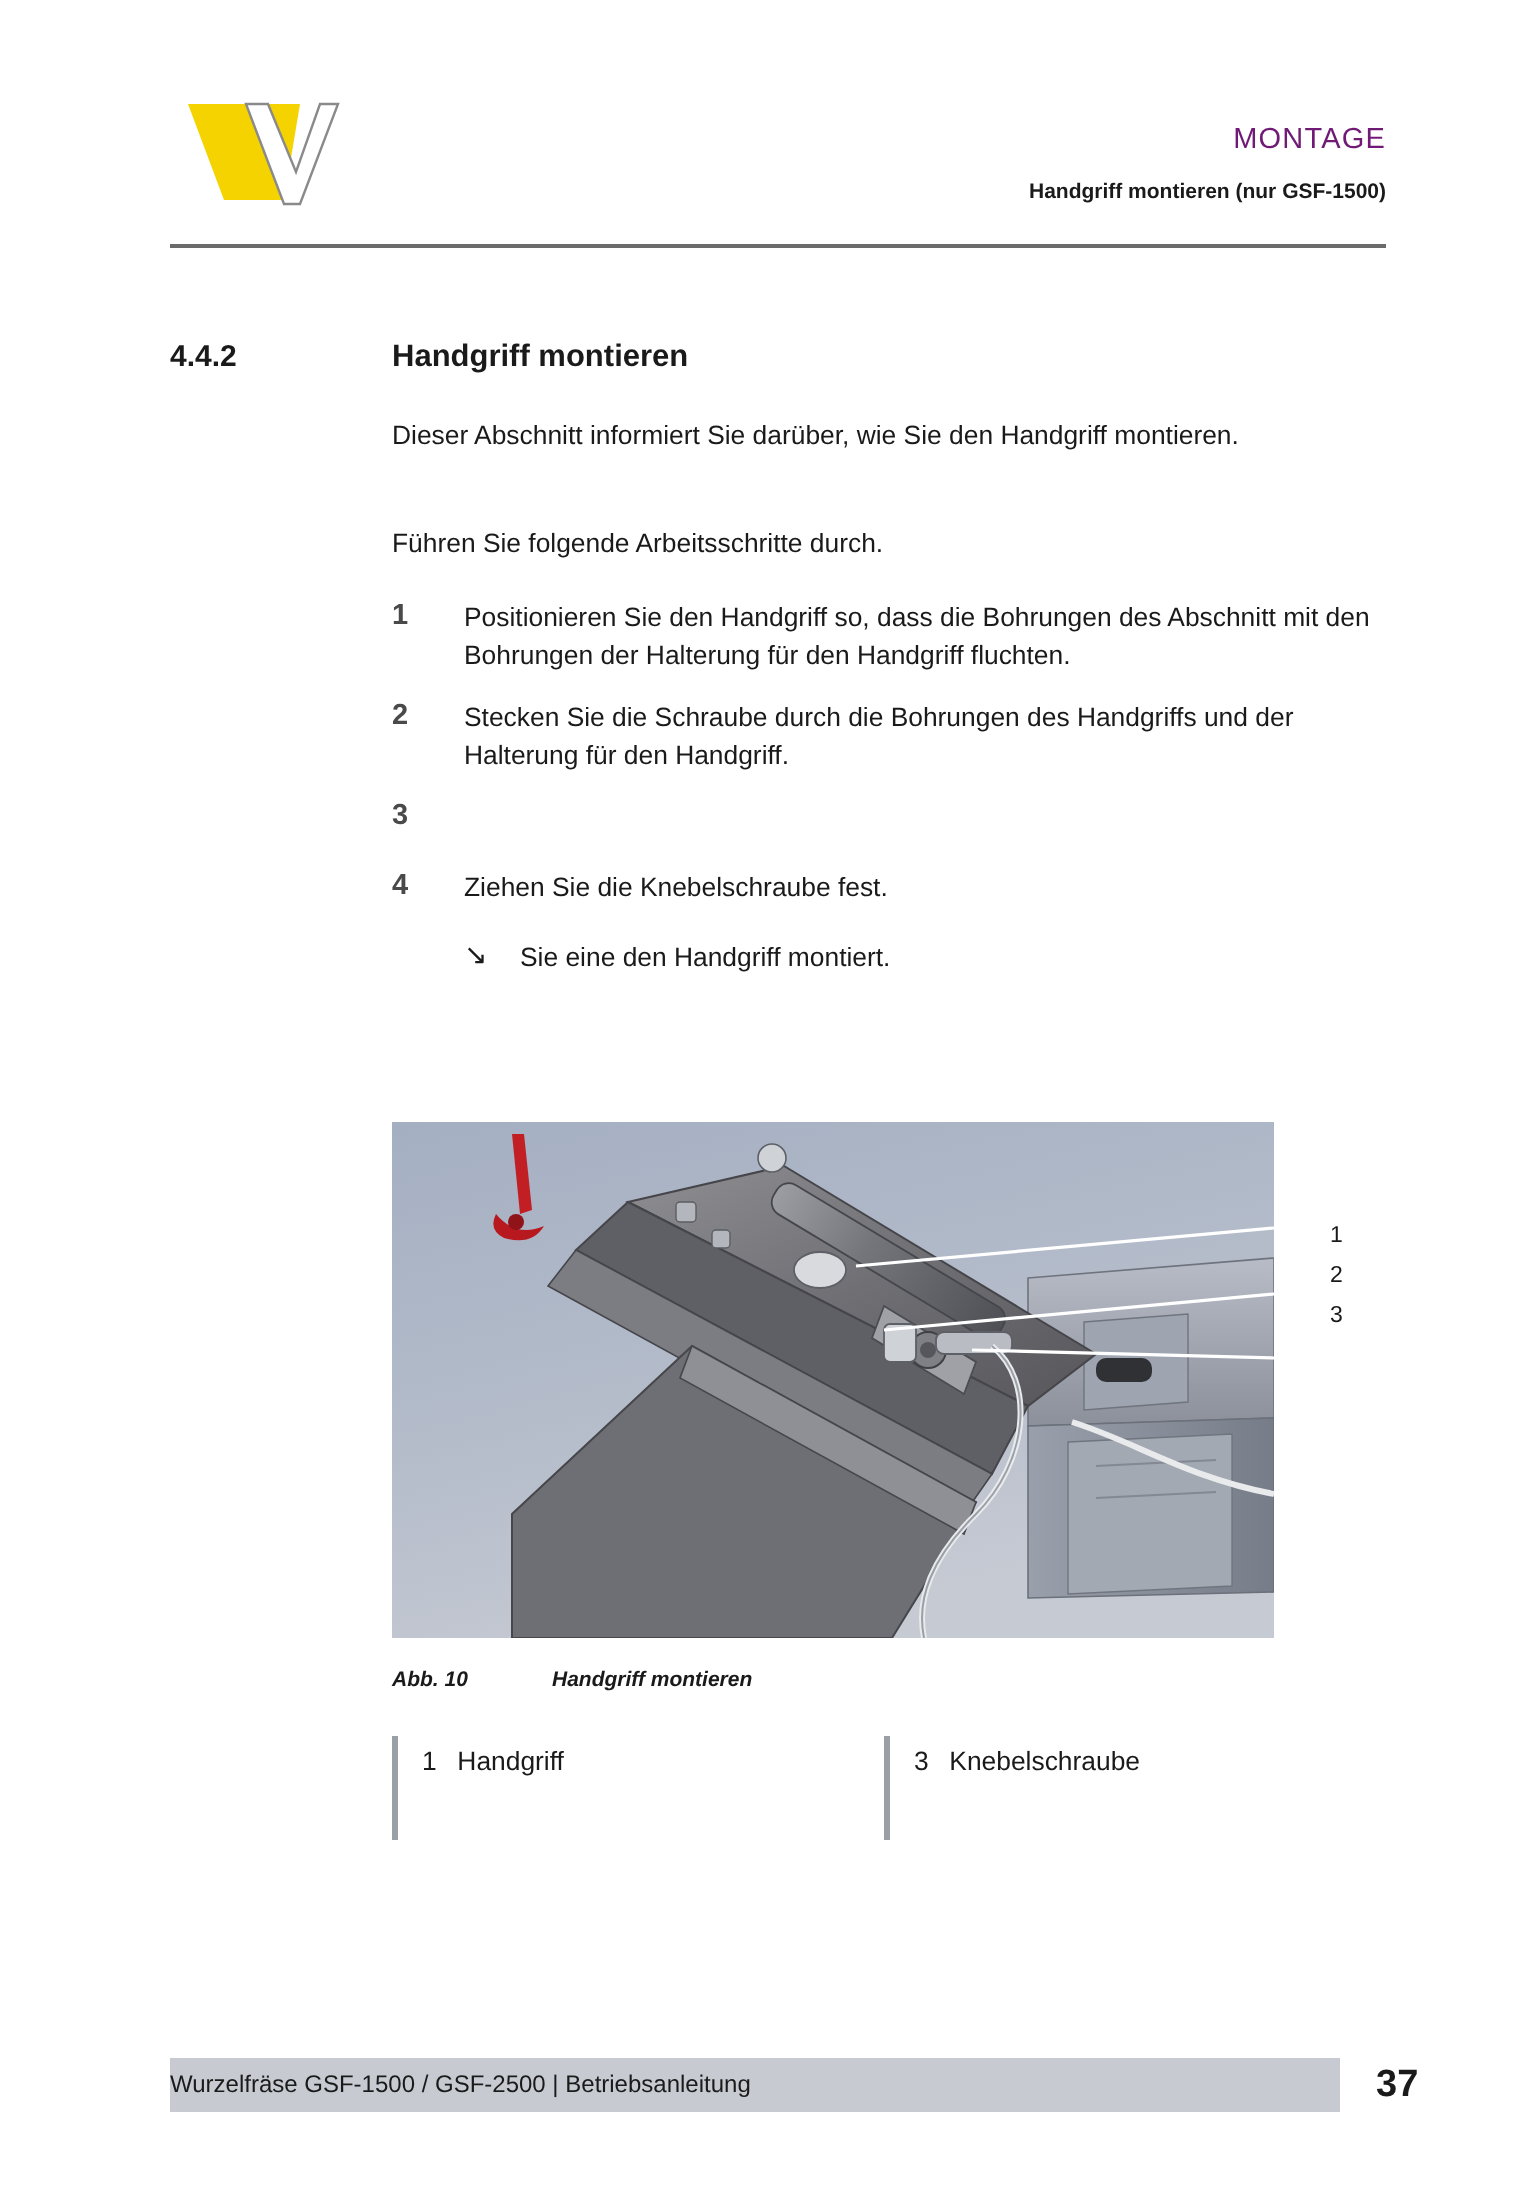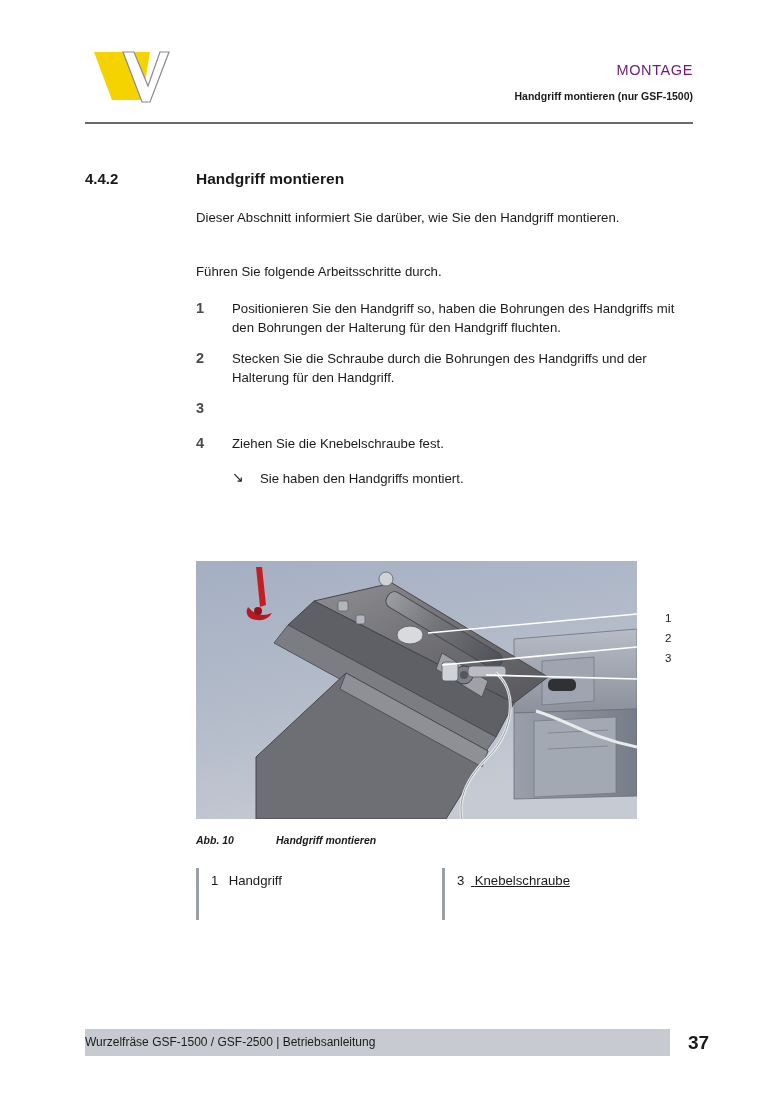--- a/index.html
+++ b/index.html
@@ -196,21 +196,21 @@
   }
   .legend-col {
     position: absolute;
     top: 0;
     padding-left: 12px;
     border-left: 3px solid #9aa0a6;
     min-height: 52px;
     box-sizing: border-box;
   }
   .legend-col.left { left: 0; width: 246px; }
-  .legend-col.right { left: 246px; width: 246px; text-decoration: underline; }
+  .legend-col.right { left: 246px; width: 246px; }
   .legend-item {
     font-size: 13.2px;
     line-height: 25px;
     color: #1a1a1a;
     white-space: nowrap;
   }
   .legend-item .n { display: inline-block; min-width: 14px; }
 
   
   .footer-bar {
@@ -263,36 +263,36 @@
 
   <div class="sec-num">4.4.2</div>
   <div class="sec-title">Handgriff montieren</div>
 
   <div class="para para-1">Dieser Abschnitt informiert Sie darüber, wie Sie den Handgriff montieren.</div>
   <div class="para para-2">Führen Sie folgende Arbeitsschritte durch.</div>
 
   <div class="steps">
     <div class="step">
       <div class="step-num">1</div>
-      <div class="step-text">Positionieren Sie den Handgriff so, haben die Bohrungen des Handgriffs mit den Bohrungen der Halterung für den Handgriff fluchten.</div>
+      <div class="step-text">Positionieren Sie den Handgriff so, dass die Bohrungen des Abschnitt mit den Bohrungen der Halterung für den Handgriff fluchten.</div>
     </div>
     <div class="step">
       <div class="step-num">2</div>
       <div class="step-text">Stecken Sie die Schraube durch die Bohrungen des Handgriffs und der Halterung für den Handgriff.</div>
     </div>
     <div class="step">
       <div class="step-num">3</div>
     </div>
     <div class="step">
       <div class="step-num">4</div>
       <div class="step-text">Ziehen Sie die Knebelschraube fest.</div>
     </div>
     <div class="result">
       <span class="result-arrow">↘</span>
-      <div class="result-text">Sie haben den Handgriffs montiert.</div>
+      <div class="result-text">Sie eine den Handgriff montiert.</div>
     </div>
   </div>
 
   <div class="figure">
     <svg width="441" height="258" viewBox="0 0 441 258" xmlns="http://www.w3.org/2000/svg">
       <defs>
         <linearGradient id="bg" x1="0" y1="0" x2="0.4" y2="1">
           <stop offset="0%" stop-color="#a4afc2"></stop>
           <stop offset="55%" stop-color="#b4bcca"></stop>
           <stop offset="100%" stop-color="#c6cad3"></stop>

